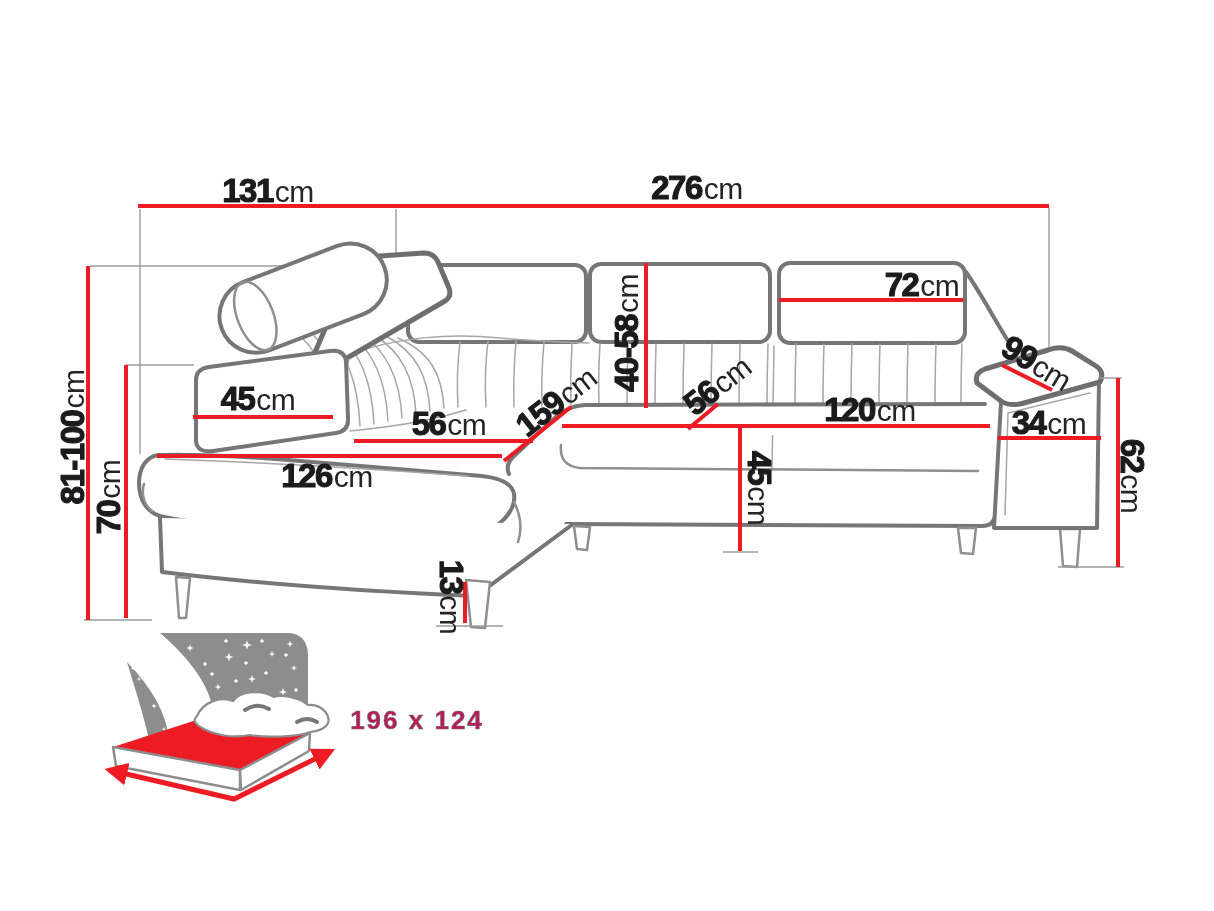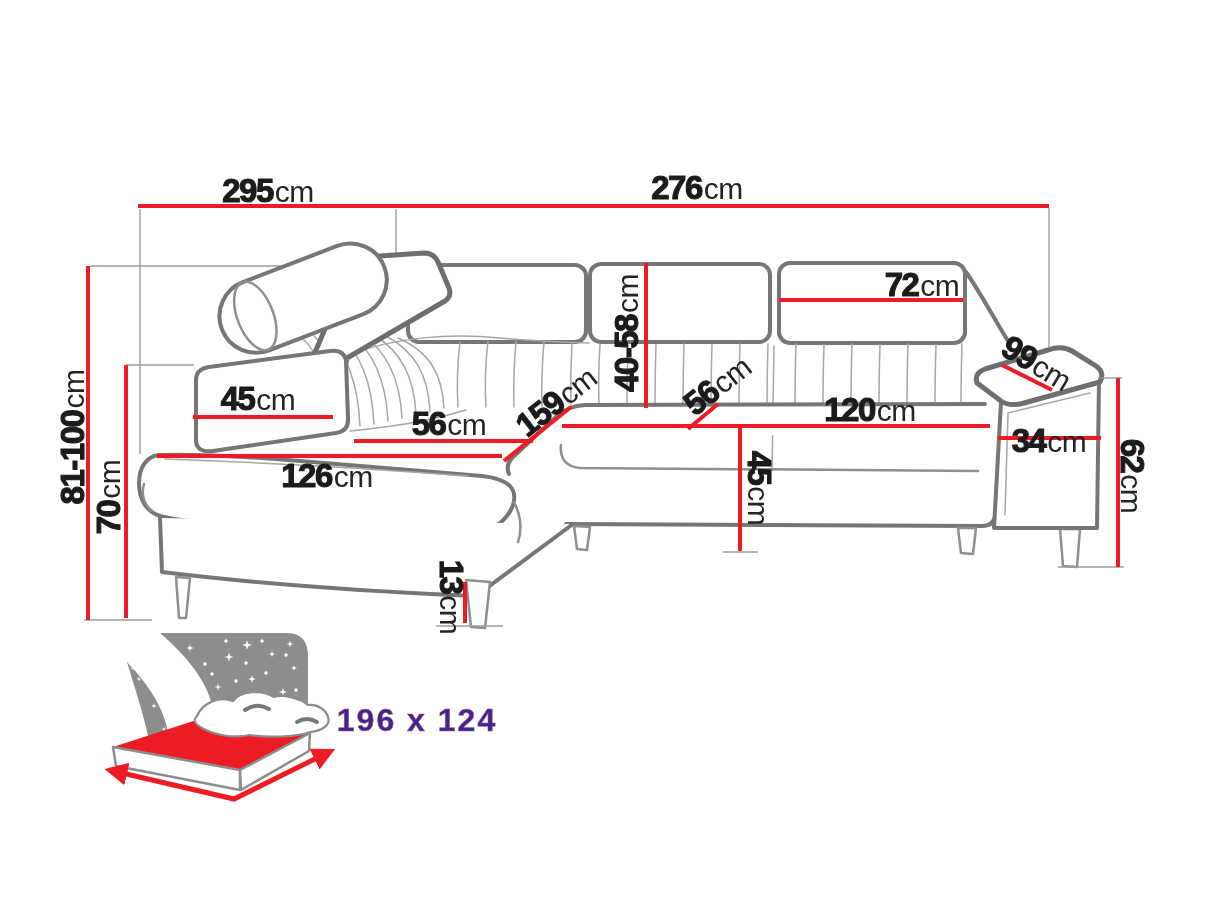--- a/index.html
+++ b/index.html
@@ -12,21 +12,21 @@
   .s-med{stroke:#8f8f8f;stroke-width:2.5;fill:none;stroke-linecap:round;}
   .s-thin{stroke:#a6a6a6;stroke-width:1.5;fill:none;stroke-linecap:round;}
   .s-ext{stroke:#9c9c9c;stroke-width:1.4;fill:none;}
   .s-red{stroke:#ed1c24;stroke-width:4;fill:none;}
   .leg{stroke:#8f8f8f;stroke-width:2.5;fill:#fff;stroke-linejoin:round;}
   
   .lbl{position:absolute;transform:translate(-50%,-50%);white-space:nowrap;color:#1b1b1b;line-height:1;}
   .lbl .v{font-size:33px;font-weight:700;letter-spacing:-1.5px;-webkit-text-stroke:1.1px #1b1b1b;}
   .lbl .u{font-size:30px;font-weight:400;letter-spacing:-.5px;margin-left:2px;color:#242424;}
   .lbl-sleep{position:absolute;transform:translate(-50%,-50%);white-space:nowrap;
-             font-size:32px;font-weight:700;color:#4c1d95;letter-spacing:2px;
+             font-size:26px;font-weight:700;color:#be185d;letter-spacing:2px;
              -webkit-text-stroke:.6px #6f6f6f;}
 </style>
 </head>
 <body>
 
 <div class="stage">
 
 <svg width="1214" height="911" viewBox="0 0 1214 911">
   <defs>
     <marker id="ah" viewBox="0 0 10 10" refX="8" refY="5" markerWidth="4.6" markerHeight="4.6" orient="auto-start-reverse">
@@ -185,35 +185,35 @@
     <path fill="#fff" stroke="#8d8d8d" stroke-width="2.5" stroke-linejoin="round" d="M113,747 L240,770 L240,790 L116,766 Z"></path>
     <path fill="#fff" stroke="#8d8d8d" stroke-width="2.5" stroke-linejoin="round" d="M240,770 L310,733 L309,751 L241,790 Z"></path>
     <path fill="#fff" stroke="#8d8d8d" stroke-width="2.2" stroke-linejoin="round" d="M197,716 C203,702 220,696 233,701 C240,691 262,689 274,697 C282,694 300,698 308,705 C318,704 326,710 328,717 C331,725 322,731 310,732 C296,737 268,738 250,735 C232,739 212,734 202,728 C194,723 193,720 197,716 Z"></path>
     <path d="M245,710 Q257,702 269,709" stroke="#787878" stroke-width="4" fill="none" stroke-linecap="round"></path>
     <path d="M297,722 Q307,716 317,722" stroke="#787878" stroke-width="4" fill="none" stroke-linecap="round"></path>
     <polyline points="109,770 234,799 331,751" fill="none" stroke="#ed1c24" stroke-width="5" marker-start="url(#ah)" marker-end="url(#ah)"></polyline>
   </g>
 </svg>
 
 <div class="lbl" style="left:268px;top:190px;">
-  <span class="v">295</span><span class="u">cm</span>
+  <span class="v">131</span><span class="u">cm</span>
 </div>
 <div class="lbl" style="left:697px;top:187px;">
   <span class="v">276</span><span class="u">cm</span>
 </div>
 <div class="lbl" style="left:878px;top:284px;margin-left:44px;">
   <span class="v">72</span><span class="u">cm</span>
 </div>
 <div class="lbl" style="left:626px;top:333px;transform:translate(-50%,-50%) rotate(-90deg);">
   <span class="v">40-58</span><span class="u">cm</span>
 </div>
 <div class="lbl" style="left:1037px;top:363px;transform:translate(-50%,-50%) rotate(31deg);">
   <span class="v">99</span><span class="u">cm</span>
 </div>
-<div class="lbl" style="left:1049px;top:440px;">
+<div class="lbl" style="left:1049px;top:422px;">
   <span class="v">34</span><span class="u">cm</span>
 </div>
 <div class="lbl" style="left:1132px;top:476px;transform:translate(-50%,-50%) rotate(90deg);">
   <span class="v">62</span><span class="u">cm</span>
 </div>
 <div class="lbl" style="left:870px;top:409px;">
   <span class="v">120</span><span class="u">cm</span>
 </div>
 <div class="lbl" style="left:717px;top:385px;transform:translate(-50%,-50%) rotate(-38deg);">
   <span class="v">56</span><span class="u">cm</span>

